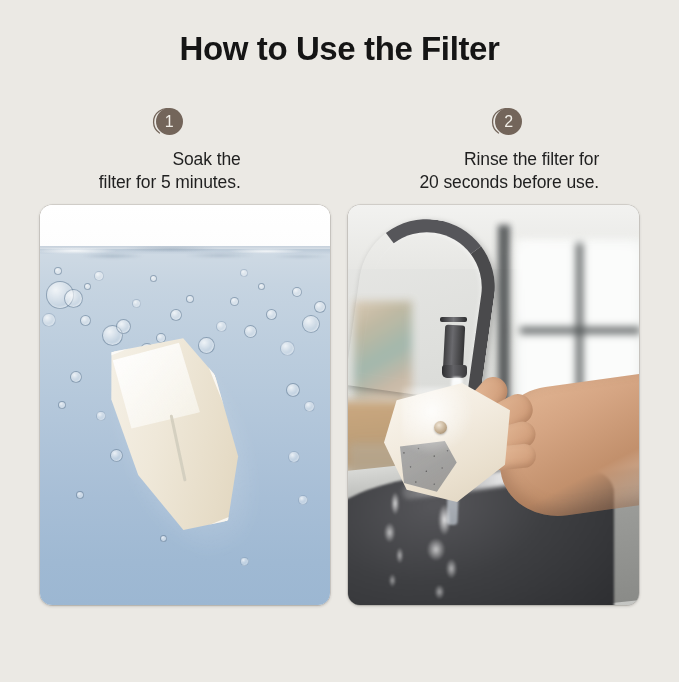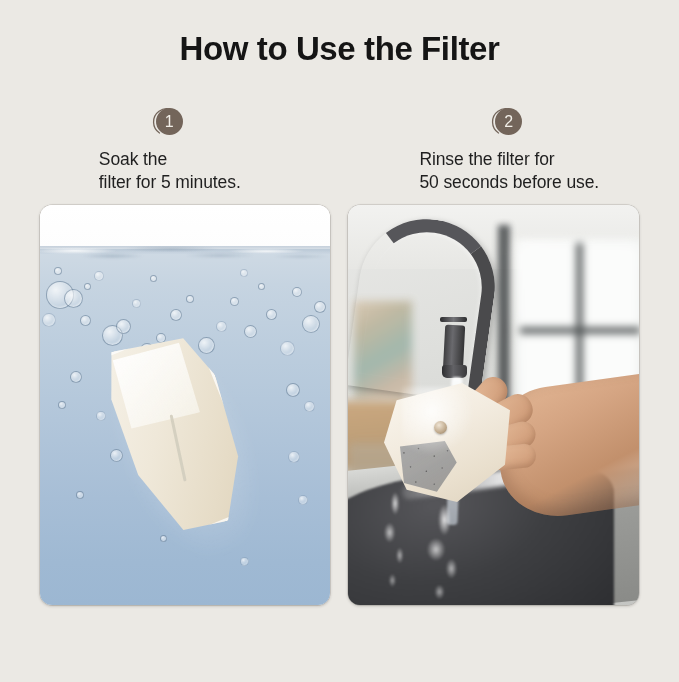--- a/index.html
+++ b/index.html
@@ -79,21 +79,21 @@
   .badge-num {
     color: #f2efe8;
     font-size: 16px;
     font-weight: normal;
     line-height: 1;
     letter-spacing: 0;
     transform: translateY(-0.5px);
   }
 
   .step-text {
-    text-align: left;
+    text-align: right;
     font-size: 17.5px;
     line-height: 23px;
     color: #1f1f1f;
     white-space: pre-line;
     letter-spacing: -0.1px;
   }
 
   
   .cards {
     position: absolute;
@@ -466,21 +466,21 @@
     <div class="step">
       <div class="badge">
         <svg class="badge-ring" viewBox="0 0 34 34">
           <path d="M29.5 14.5 A13.2 13.2 0 1 0 9.5 29.0" fill="none" stroke="#73655a" stroke-width="1.3" stroke-linecap="round"></path>
         </svg>
         <div class="badge-disc">
           <span class="badge-num">2</span>
         </div>
       </div>
       <div class="step-text">Rinse the filter for
-50 seconds before use.</div>
+20 seconds before use.</div>
     </div>
 
   </div>
 
   <div class="cards">
 
     <div class="card card-left">
       <div class="water-air"></div>
       <div class="water-body"></div>
       <div class="water-line"></div>

